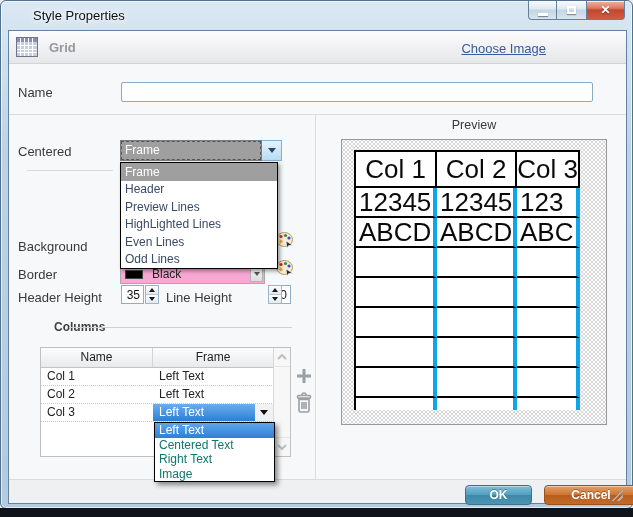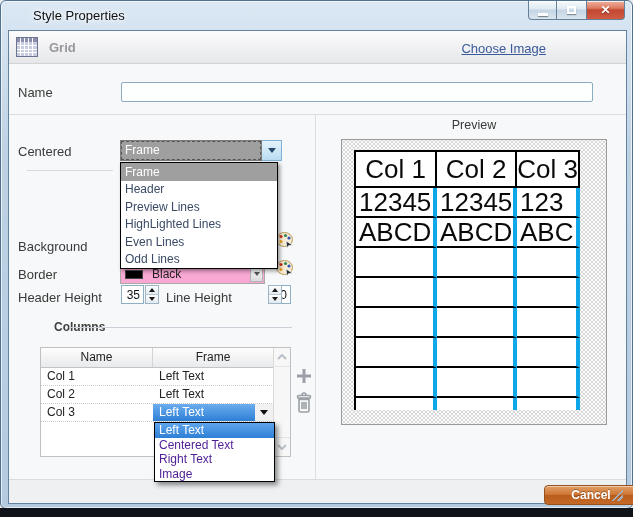--- a/index.html
+++ b/index.html
@@ -94,21 +94,21 @@
   .tbl-scroll { position:absolute; right:0; top:0; width:17px; height:108px; border-left:1px solid #d8d8d8; background:#f7f7f7; }
   .scr-btn { position:absolute; left:0; width:16px; height:19px; display:flex; align-items:center; justify-content:center; cursor:pointer; }
   .scr-btn.up { top:0; border-bottom:1px solid #e4e4e4; }
   .scr-btn.down { bottom:0; border-top:1px solid #e4e4e4; }
 
   .side-icon { position:absolute; cursor:pointer; }
 
   
   .type-list { position:absolute; left:145px; top:391px; width:121px; height:60px; background:#fff; border:1px solid #000;
                z-index:50; box-shadow:3px 3px 5px rgba(0,0,0,.45); display:flex; flex-direction:column; }
-  .ty-opt { flex:1; font-size:12px; color:#4c1d95; padding-left:4px; display:flex; align-items:center; cursor:pointer; }
+  .ty-opt { flex:1; font-size:12px; color:#0f766e; padding-left:4px; display:flex; align-items:center; cursor:pointer; }
   .ty-opt.sel { background:linear-gradient(#5fa5ec,#2e7fd6); color:#fff; }
 
   
   .preview-label { position:absolute; left:332px; top:87px; width:266px; text-align:center; font-size:12.5px; color:#3a3a3a; }
   .preview-box { position:absolute; left:332px; top:108px; width:266px; height:286px; border:1px solid #9a9a9a;
                  background-color:#fcfcfc;
                  background-image: radial-gradient(#d8d8d8 1px, transparent 1.35px), radial-gradient(#d8d8d8 1px, transparent 1.35px);
                  background-size:4px 4px; background-position:0 0, 2px 2px; }
   .pgrid { position:absolute; left:12px; top:10px; width:226px; height:260px; overflow:hidden; display:grid;
            grid-template-columns:81px 80px 63px; grid-template-rows:36px repeat(8,30px);
@@ -333,17 +333,18 @@
           <div class="pg-c"></div>
           <div class="pg-c"></div>
           <div class="pg-c"></div>
           <div class="pg-c"></div>
           <div class="pg-c"></div>
           <div class="pg-c"></div>
         </div>
     </div>
 
     <div class="footer"></div>
+    <button class="btn ok">OK</button>
     <button class="btn cancel">Cancel</button>
     <div class="grip"></div>
   </div>
 </div>
 <div class="darkstrip"></div>
 
 </body></html>

